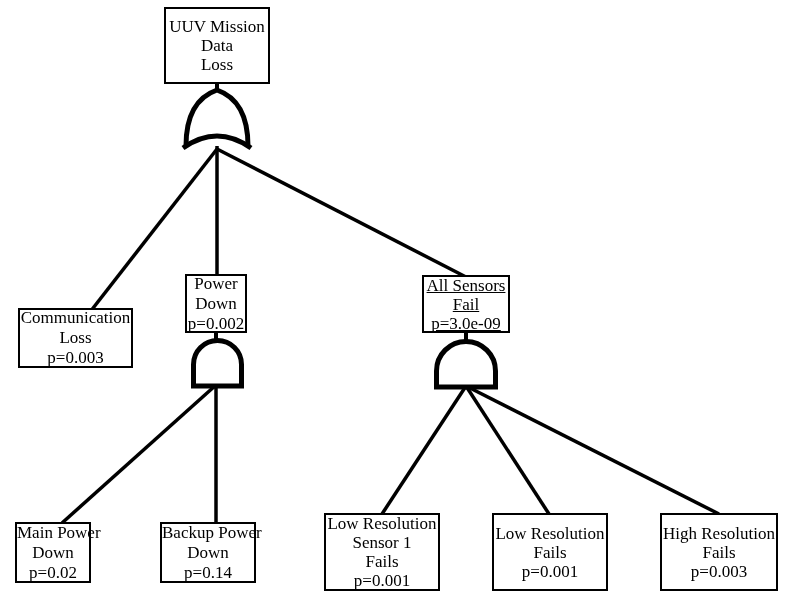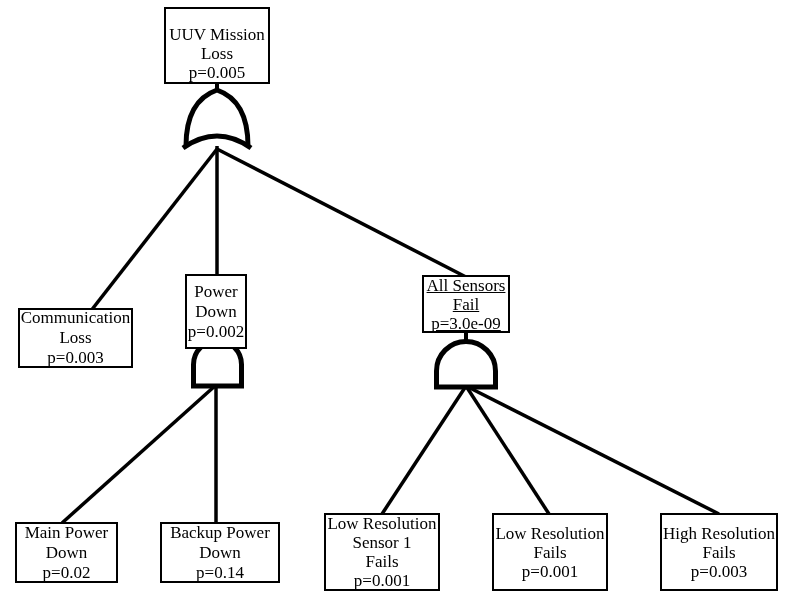--- a/index.html
+++ b/index.html
@@ -64,51 +64,51 @@
     <g>
       <path d="M 186 146 C 186 116 197 97 217 90 C 237 97 248 116 248 146" fill="#ffffff" stroke="#000" stroke-width="5"></path>
       <path d="M 183 148 Q 217 124 251 148" fill="none" stroke="#000" stroke-width="5"></path>
     </g>
 
     <path d="M 193.5 386 L 193.5 364.5 A 24 24 0 0 1 241.5 364.5 L 241.5 386 Z" fill="#ffffff" stroke="#000" stroke-width="5"></path>
 
     <path d="M 436.5 387 L 436.5 371 A 29.5 29.5 0 0 1 495.5 371 L 495.5 387 Z" fill="#ffffff" stroke="#000" stroke-width="5"></path>
   </svg>
 
-  <div class="node" style="left:164px; top:7px; width:106px; height:77px;justify-content:flex-end;">
+  <div class="node" style="left:164px; top:7px; width:106px; height:77px;">
     <div>UUV Mission</div>
+    <div>Data</div>
     <div>Loss</div>
-    <div>p=0.005</div>
   </div>
 
   <div class="node l20" style="left:18px; top:308px; width:115px; height:60px;">
     <div>Communication</div>
     <div>Loss</div>
     <div>p=0.003</div>
   </div>
 
-  <div class="node l20" style="left:185px; top:274px; width:62px; height:75px;">
+  <div class="node l20" style="left:185px; top:274px; width:62px; height:59px;">
     <div>Power</div>
     <div>Down</div>
     <div>p=0.002</div>
   </div>
 
   <div class="node" style="left:422px; top:275px; width:88px; height:58px;text-decoration:underline;">
     <div>All Sensors</div>
     <div>Fail</div>
     <div>p=3.0e-09</div>
   </div>
 
-  <div class="node l20" style="left:15px; top:522px; width:103px; height:61px;">
+  <div class="node l20" style="left:15px; top:522px; width:76px; height:61px;">
     <div>Main Power</div>
     <div>Down</div>
     <div>p=0.02</div>
   </div>
 
-  <div class="node l20" style="left:160px; top:522px; width:120px; height:61px;">
+  <div class="node l20" style="left:160px; top:522px; width:96px; height:61px;">
     <div>Backup Power</div>
     <div>Down</div>
     <div>p=0.14</div>
   </div>
 
   <div class="node" style="left:324px; top:513px; width:116px; height:78px;">
     <div>Low Resolution</div>
     <div>Sensor 1</div>
     <div>Fails</div>
     <div>p=0.001</div>

